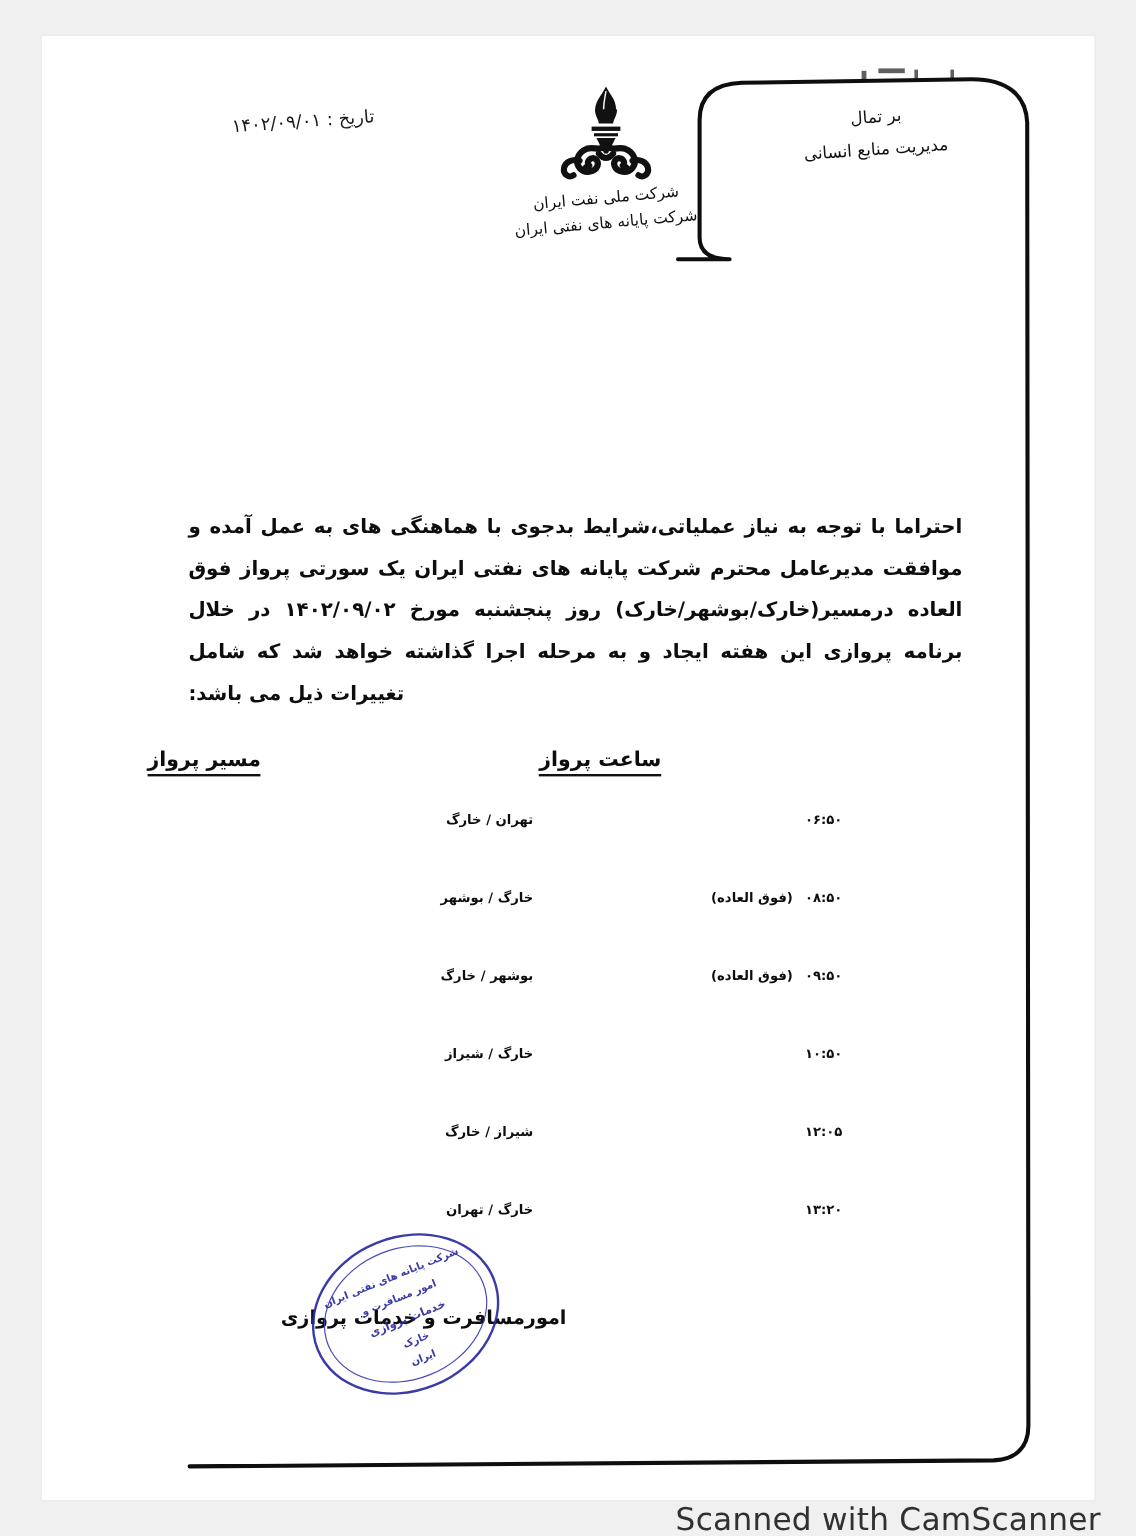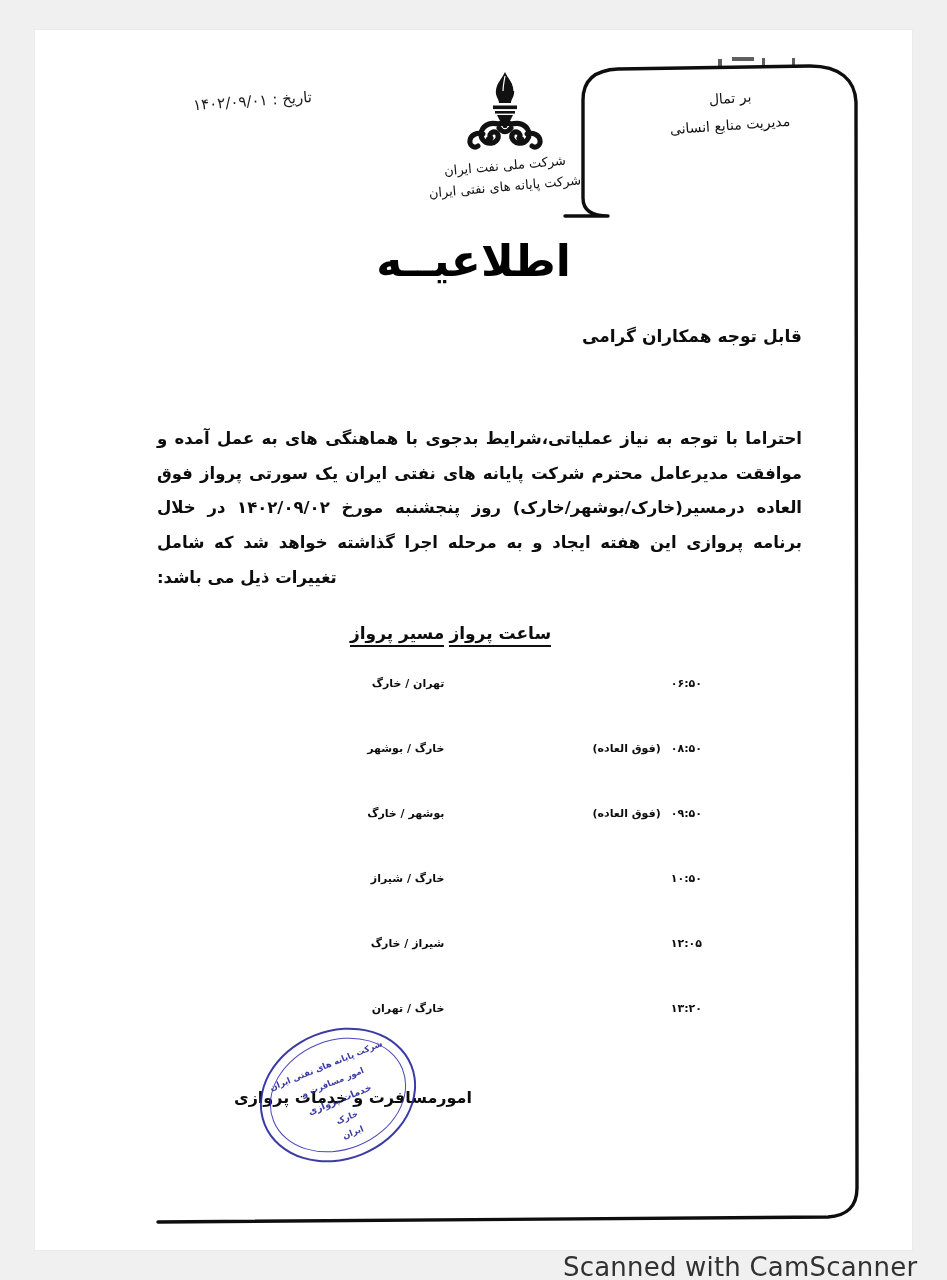--- a/index.html
+++ b/index.html
@@ -149,21 +149,21 @@
     font-weight: bold;
     color: #0d0d0d;
     padding-bottom: 4px;
     white-space: nowrap;
   }
   #flight-table th .hdr-underline {
     display: inline-block;
     border-bottom: 2px solid #111;
     padding-bottom: 2px;
   }
-  #flight-table th.col-route { text-align: right; width: 48%; padding-right: 4px; }
+  #flight-table th.col-route { text-align: left; width: 48%; padding-right: 4px; }
   #flight-table th.col-time  { text-align: left; width: 52%; padding-right: 92px; }
 
   #flight-table td {
     font-size: 11px;
     font-weight: bold;
     color: #0d0d0d;
     height: 63px;
     vertical-align: middle;
     white-space: nowrap;
   }
@@ -297,24 +297,22 @@
     </svg>
     <div class="letterhead-line l1">شرکت ملی نفت ایران</div>
     <div class="letterhead-line l2">شرکت پایانه های نفتی ایران</div>
   </div>
 
   <div id="annot-text">
     <div class="annot-line">بر تمال</div>
     <div class="annot-line">مدیریت منابع انسانی</div>
   </div>
 
-  <div id="doc-title">اطلاعیــه</div>
 
   <div id="salutation">
-    <div>قابل توجه همکاران گرامی</div>
   </div>
 
   <div id="body-paragraph">احتراما با توجه به نیاز عملیاتی،شرایط بدجوی با هماهنگی های به عمل آمده و موافقت مدیرعامل محترم شرکت پایانه های نفتی ایران یک سورتی پرواز فوق العاده درمسیر(خارک/بوشهر/خارک) روز پنجشنبه مورخ ۱۴۰۲/۰۹/۰۲ در خلال برنامه پروازی این هفته ایجاد و به مرحله اجرا گذاشته خواهد شد که شامل تغییرات ذیل می باشد:</div>
 
   <div id="flight-table">
     <table>
       <thead>
         <tr>
           <th class="col-time">
             <span class="hdr-underline">ساعت پرواز</span>

